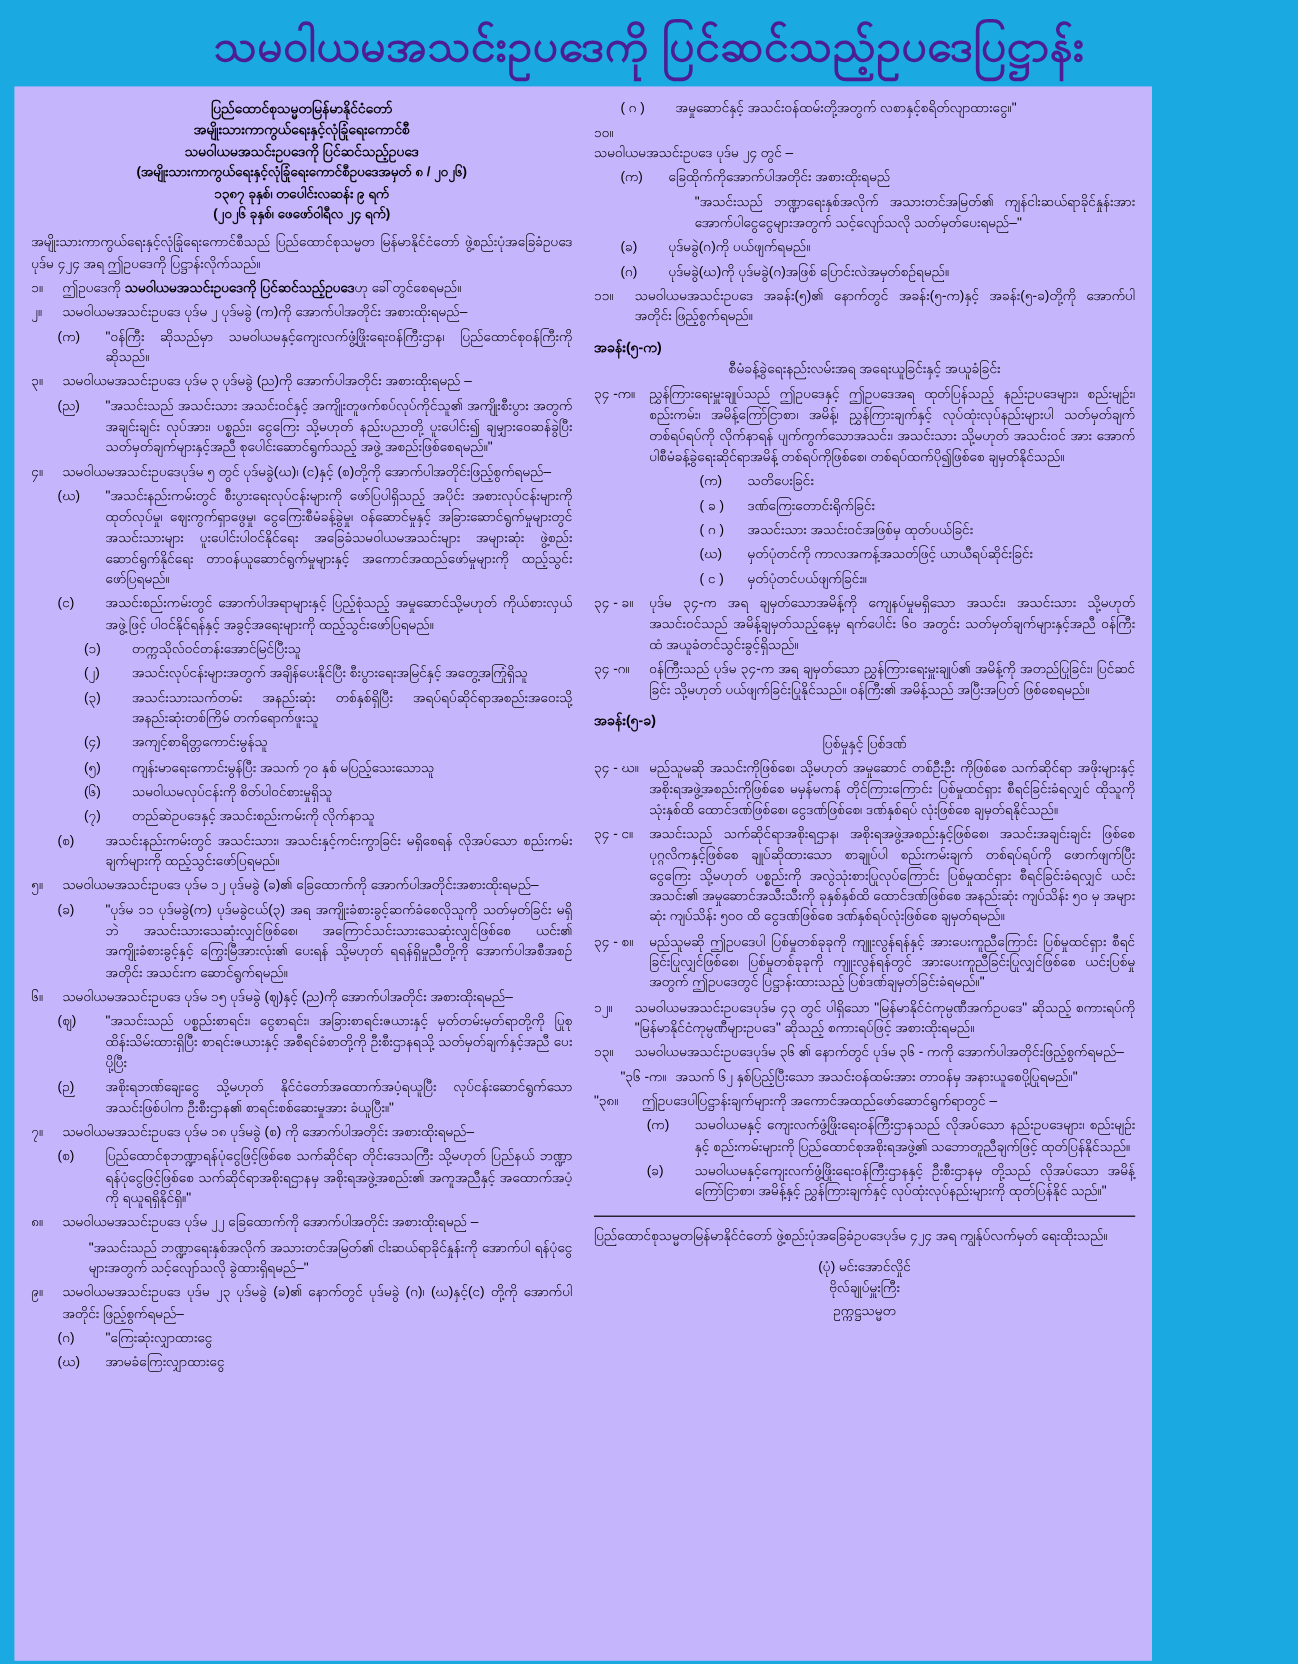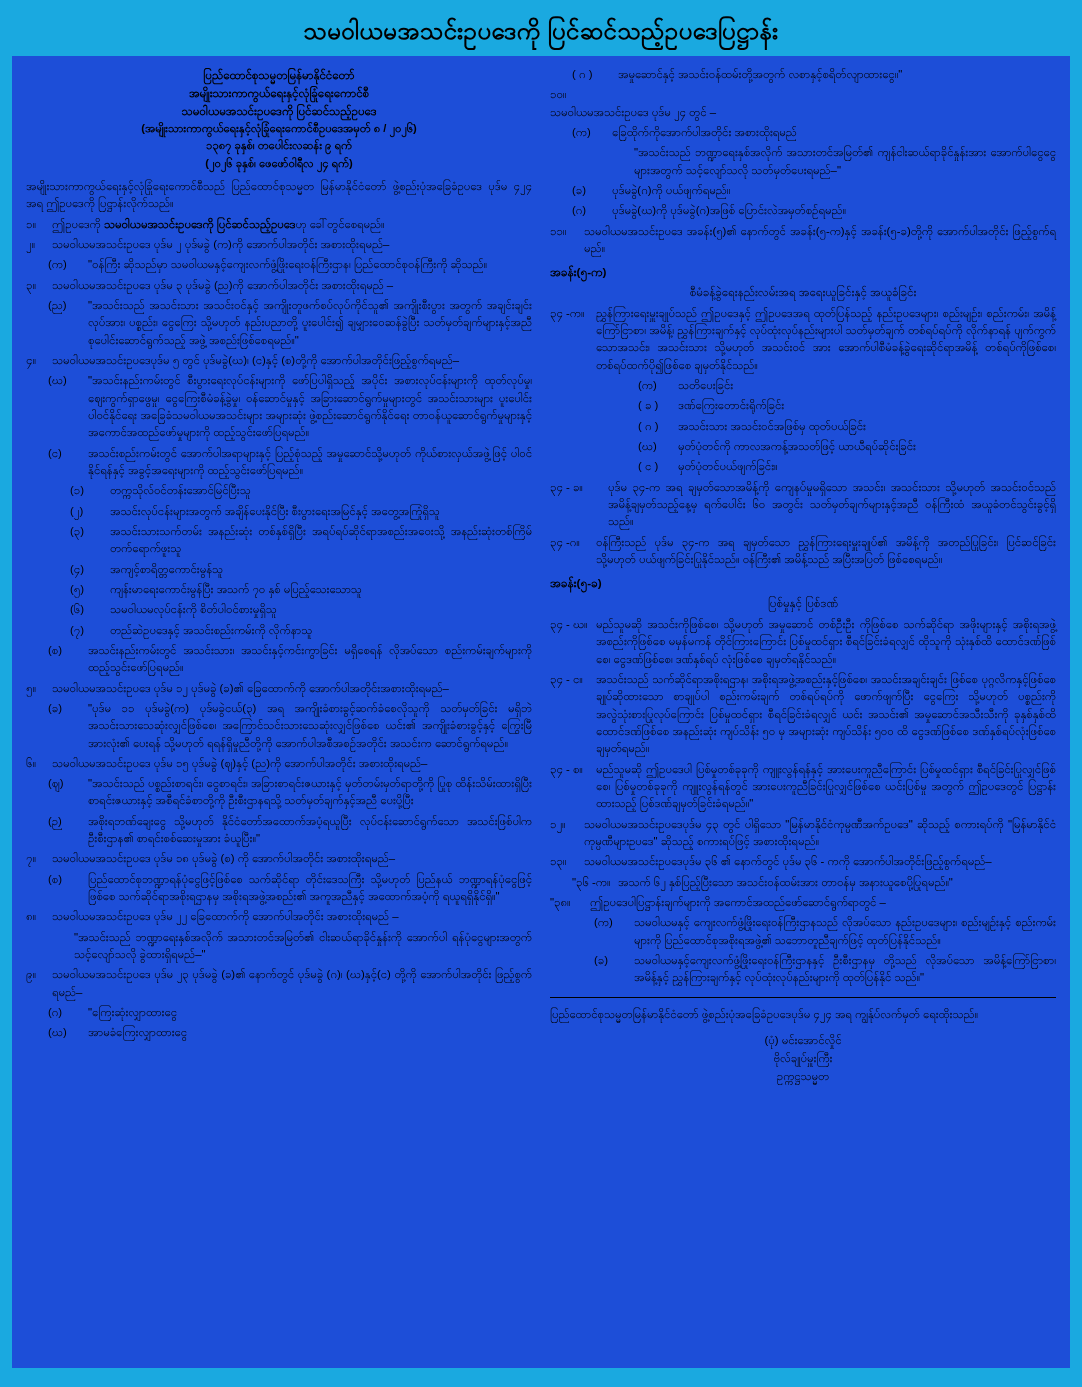--- a/index.html
+++ b/index.html
@@ -15,29 +15,29 @@
     width:1082px; height:1387px;
     background:#1aa9e0;
     padding:10px 12px 12px 12px;
   }
   .banner {
     background:#1aa9e0;
     text-align:center;
     padding:6px 0 10px 0;
   }
   .banner-title {
-    font-size:24px;
+    font-size:37px;
     font-weight:bold;
-    color:#000000;
+    color:#4c1d95;
     letter-spacing:0.5px;
     line-height:1.25;
   }
   .sheet {
-    background:#1d4ed8;
-    width:1058px;
+    background:#c4b5fd;
+    width:948px;
     height:1312px;
     padding:10px 14px 10px 14px;
     overflow:hidden;
     position:relative;
   }
   .cols {
     display:flex;
     gap:18px;
     height:100%;
   }
@@ -253,21 +253,21 @@
               <span class="txt">အသင်းသား အသင်းဝင်အဖြစ်မှ ထုတ်ပယ်ခြင်း</span>
             </div>
             <div class="row" style="margin-left: 88px;">
               <span class="lbl lbl-w3">(ဃ)</span>
               <span class="txt">မှတ်ပုံတင်ကို ကာလအကန့်အသတ်ဖြင့် ယာယီရပ်ဆိုင်းခြင်း</span>
             </div>
             <div class="row" style="margin-left: 88px;">
               <span class="lbl lbl-w3">( င )</span>
               <span class="txt">မှတ်ပုံတင်ပယ်ဖျက်ခြင်း။</span>
             </div>
-            <div class="row" style="margin-left: 0px; gap: 12px;">
+            <div class="row" style="margin-left: 0px;">
               <span class="lbl lbl-w4">၃၄ - ခ။</span>
               <span class="txt">ပုဒ်မ ၃၄-က အရ ချမှတ်သောအမိန့်ကို ကျေနပ်မှုမရှိသော အသင်း၊ အသင်းသား သို့မဟုတ် အသင်းဝင်သည် အမိန့်ချမှတ်သည့်နေ့မှ ရက်ပေါင်း ၆၀ အတွင်း သတ်မှတ်ချက်များနှင့်အညီ ဝန်ကြီးထံ အယူခံတင်သွင်းခွင့်ရှိသည်။</span>
             </div>
             <div class="row" style="margin-left: 0px;">
               <span class="lbl lbl-w4">၃၄ -ဂ။</span>
               <span class="txt">ဝန်ကြီးသည် ပုဒ်မ ၃၄-က အရ ချမှတ်သော ညွှန်ကြားရေးမှူးချုပ်၏ အမိန့်ကို အတည်ပြုခြင်း၊ ပြင်ဆင်ခြင်း သို့မဟုတ် ပယ်ဖျက်ခြင်းပြုနိုင်သည်။ ဝန်ကြီး၏ အမိန့်သည် အပြီးအပြတ် ဖြစ်စေရမည်။</span>
             </div>
             <div class="sec-title">အခန်း(၅-ခ)</div>
             <div class="sec-sub">ပြစ်မှုနှင့် ပြစ်ဒဏ်</div>
             <div class="row" style="margin-left: 0px;">

